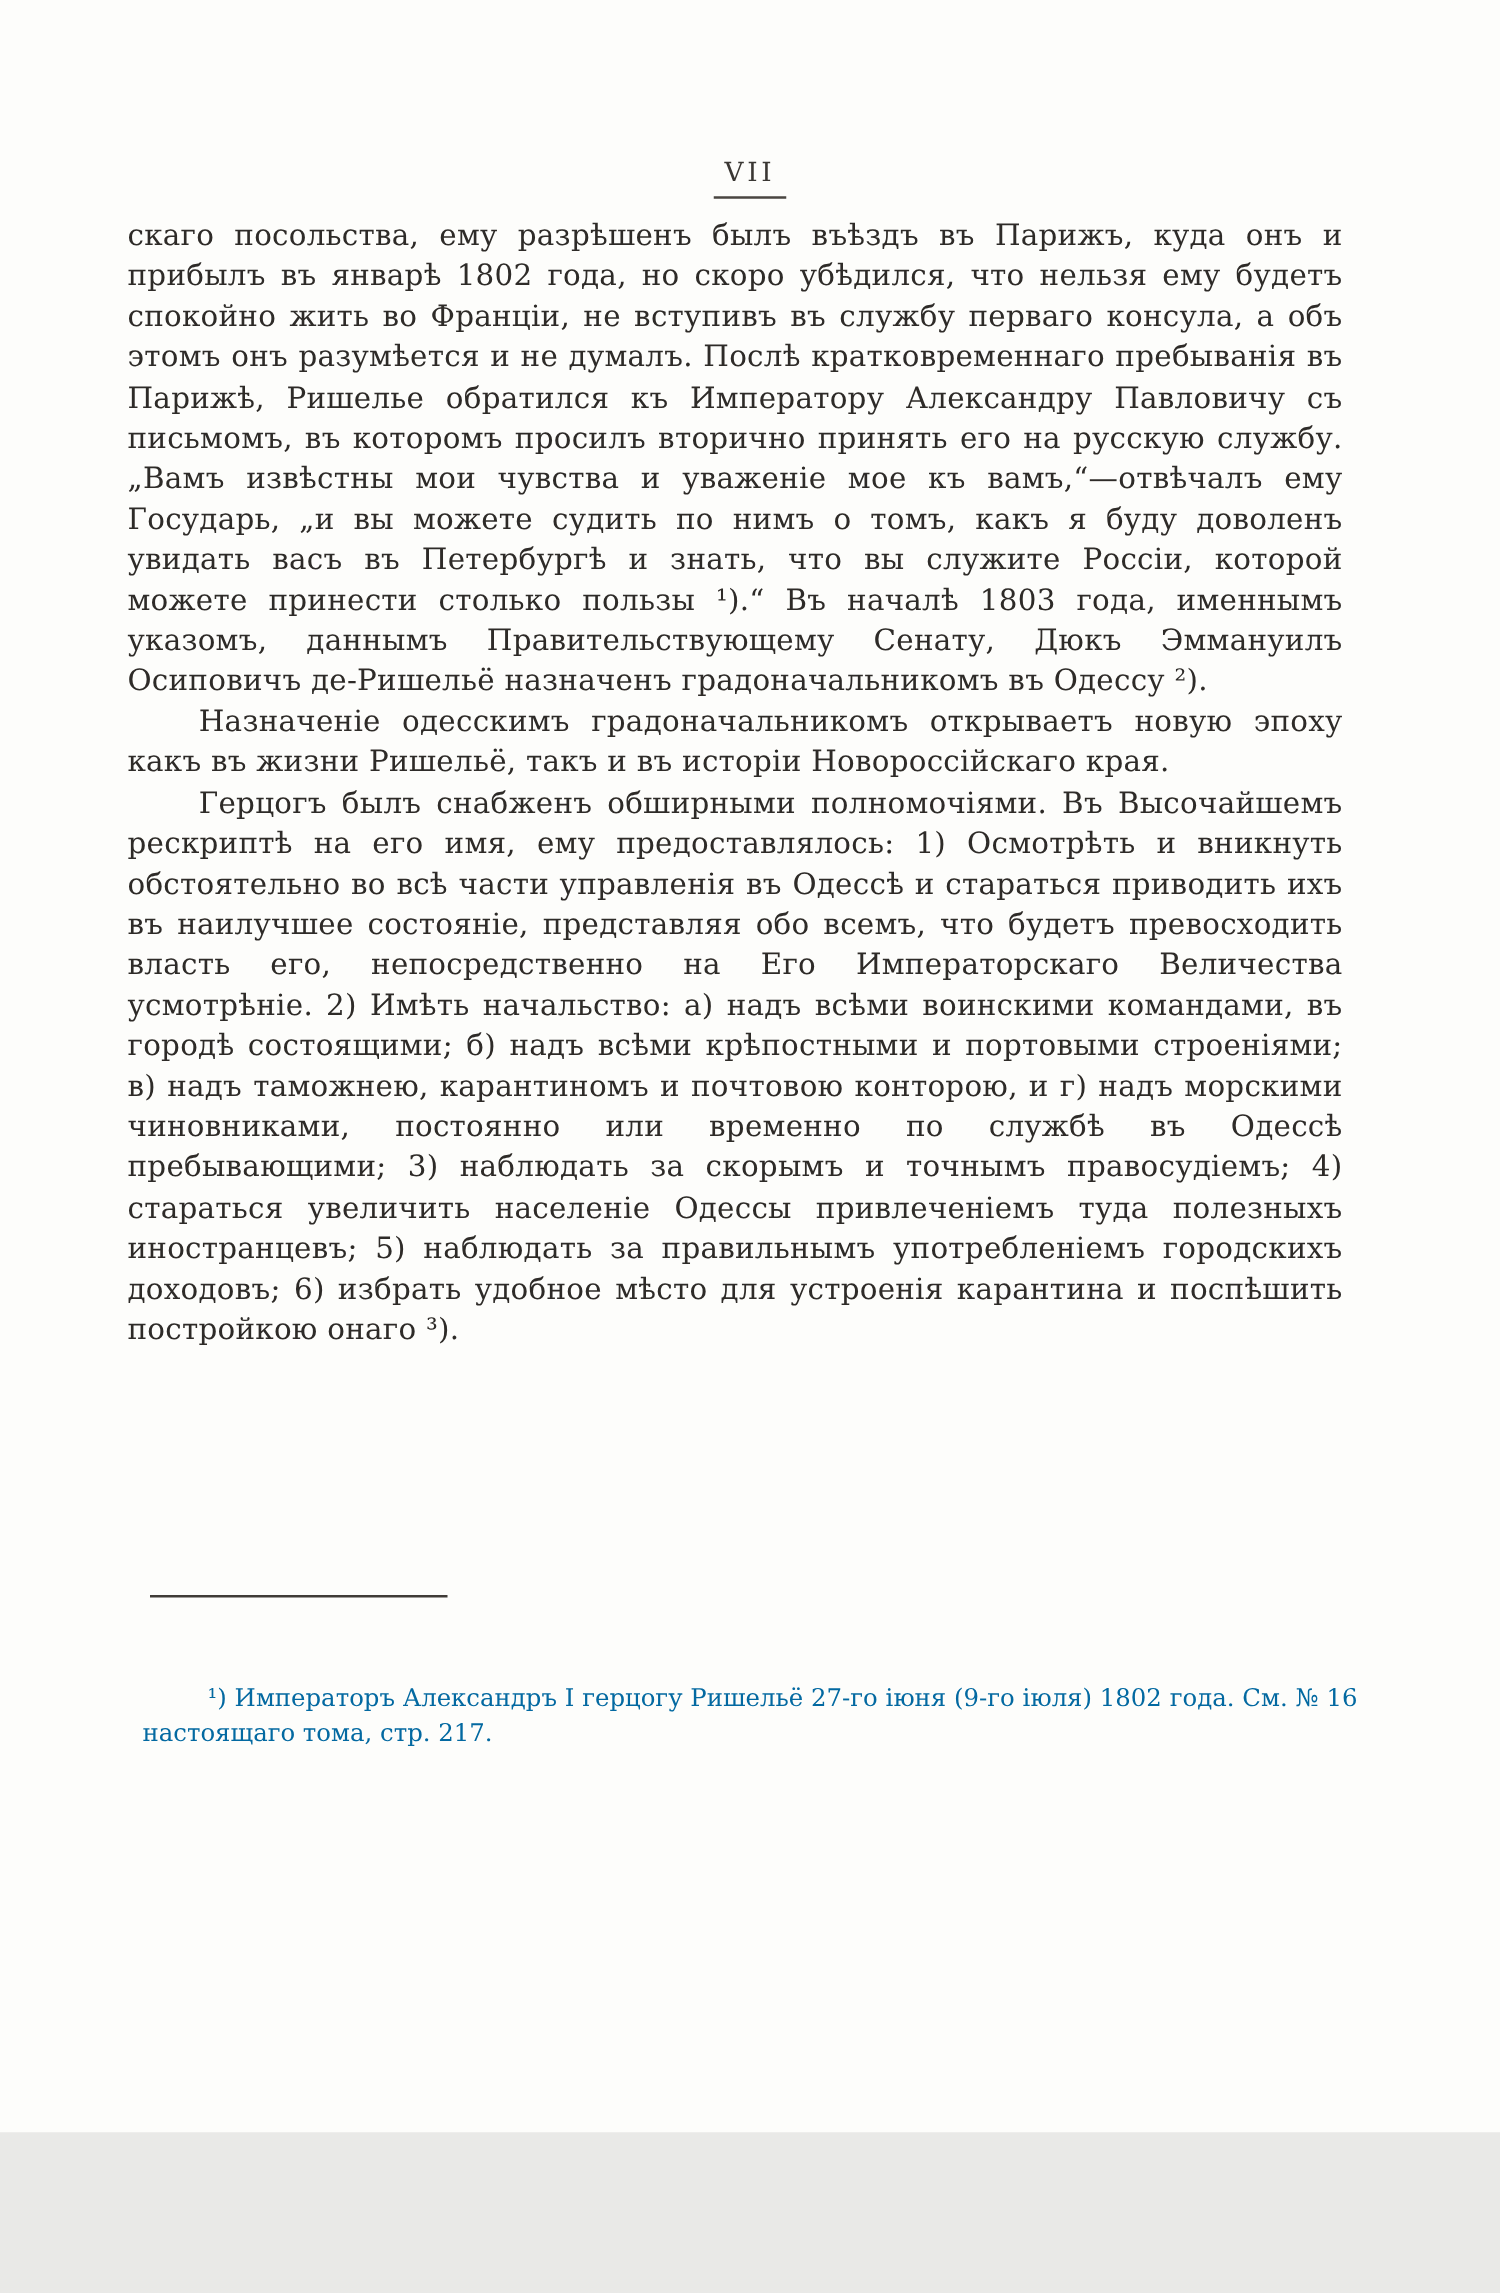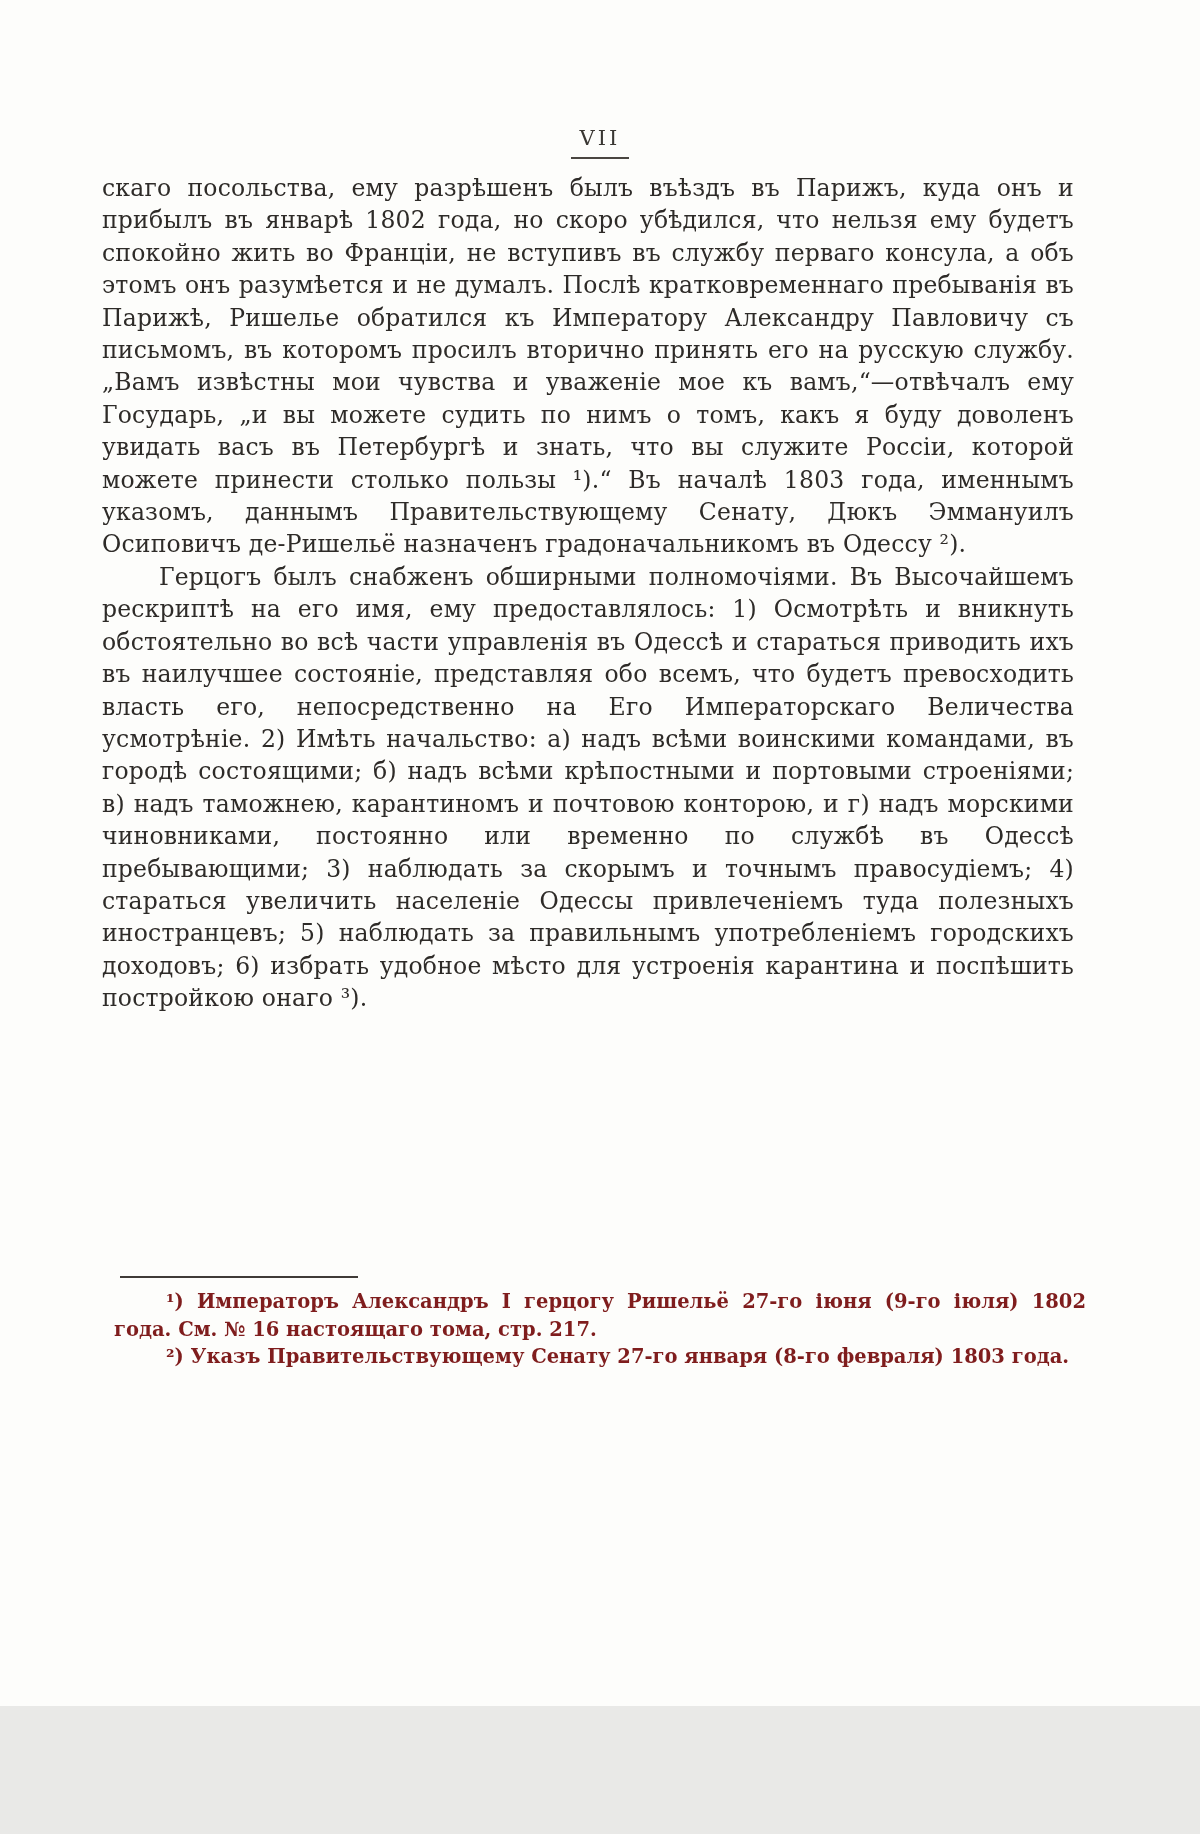--- a/index.html
+++ b/index.html
@@ -56,28 +56,27 @@
   .footnote-rule {
     position: absolute;
     top: 1276px;
     left: 120px;
     width: 238px;
     height: 0;
     border-top: 2px solid #3f3b37;
   }
   .footnotes {
     position: absolute;
-    top: 1288px;
+    top: 1345px;
     left: 114px;
     width: 972px;
     font-size: 19.5px;
     line-height: 27.5px;
     text-align: justify;
-    color: #7f1d1d;
-    font-weight: bold;
+    color: #0369a1;
   }
   .footnote {
     margin: 0;
     text-indent: 52px;
   }
   .watermark {
     position: absolute;
     top: 1784px;
     left: 688px;
     font-family: "DejaVu Sans", "Liberation Sans", sans-serif;
@@ -90,25 +89,25 @@
 </head>
 <body>
 
 <div class="page">
 
   <div class="folio">VII</div>
   <div class="folio-rule"></div>
 
   <main class="text-block">
     <p class="para no-indent">скаго посольства, ему разрѣшенъ былъ въѣздъ въ Парижъ, куда онъ и прибылъ въ январѣ 1802 года, но скоро убѣдился, что нельзя ему будетъ спокойно жить во Франціи, не вступивъ въ службу перваго консула, а объ этомъ онъ разумѣется и не думалъ. Послѣ кратковременнаго пребыванія въ Парижѣ, Ришелье обратился къ Императору Александру Павловичу съ письмомъ, въ которомъ просилъ вторично принять его на русскую службу. „Вамъ извѣстны мои чувства и уваженіе мое къ вамъ,“—отвѣчалъ ему Государь, „и вы можете судить по нимъ о томъ, какъ я буду доволенъ увидать васъ въ Петербургѣ и знать, что вы служите Россіи, которой можете принести столько пользы ¹).“ Въ началѣ 1803 года, именнымъ указомъ, даннымъ Правительствующему Сенату, Дюкъ Эммануилъ Осиповичъ де-Ришельё назначенъ градоначальникомъ въ Одессу ²).</p>
+    <p class="para">Назначеніе одесскимъ градоначальникомъ открываетъ новую эпоху какъ въ жизни Ришельё, такъ и въ исторіи Новороссійскаго края.</p>
     <p class="para">Герцогъ былъ снабженъ обширными полномочіями. Въ Высочайшемъ рескриптѣ на его имя, ему предоставлялось: 1) Осмотрѣть и вникнуть обстоятельно во всѣ части управленія въ Одессѣ и стараться приводить ихъ въ наилучшее состояніе, представляя обо всемъ, что будетъ превосходить власть его, непосредственно на Его Императорскаго Величества усмотрѣніе. 2) Имѣть начальство: а) надъ всѣми воинскими командами, въ городѣ состоящими; б) надъ всѣми крѣпостными и портовыми строеніями; в) надъ таможнею, карантиномъ и почтовою конторою, и г) надъ морскими чиновниками, постоянно или временно по службѣ въ Одессѣ пребывающими; 3) наблюдать за скорымъ и точнымъ правосудіемъ; 4) стараться увеличить населеніе Одессы привлеченіемъ туда полезныхъ иностранцевъ; 5) наблюдать за правильнымъ употребленіемъ городскихъ доходовъ; 6) избрать удобное мѣсто для устроенія карантина и поспѣшить постройкою онаго ³).</p>
   </main>
 
   <div class="footnote-rule"></div>
 
   <section class="footnotes">
     <p class="footnote">¹) Императоръ Александръ I герцогу Ришельё 27-го іюня (9-го іюля) 1802 года. См. № 16 настоящаго тома, стр. 217.</p>
-    <p class="footnote">²) Указъ Правительствующему Сенату 27-го января (8-го февраля) 1803 года.</p>
   </section>
 
   <div class="watermark">Библиотека "Руниверс"</div>
 
 </div>
 
 </body></html>

